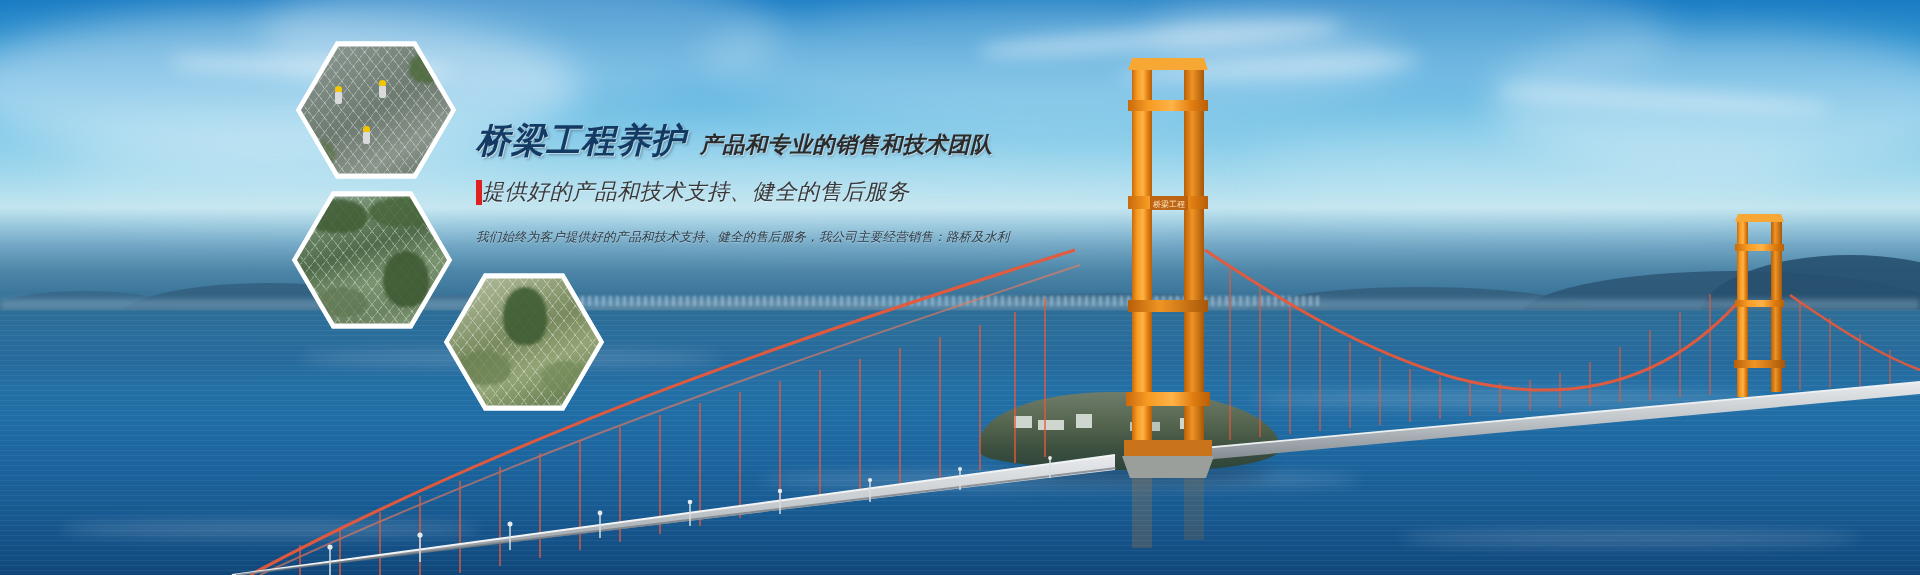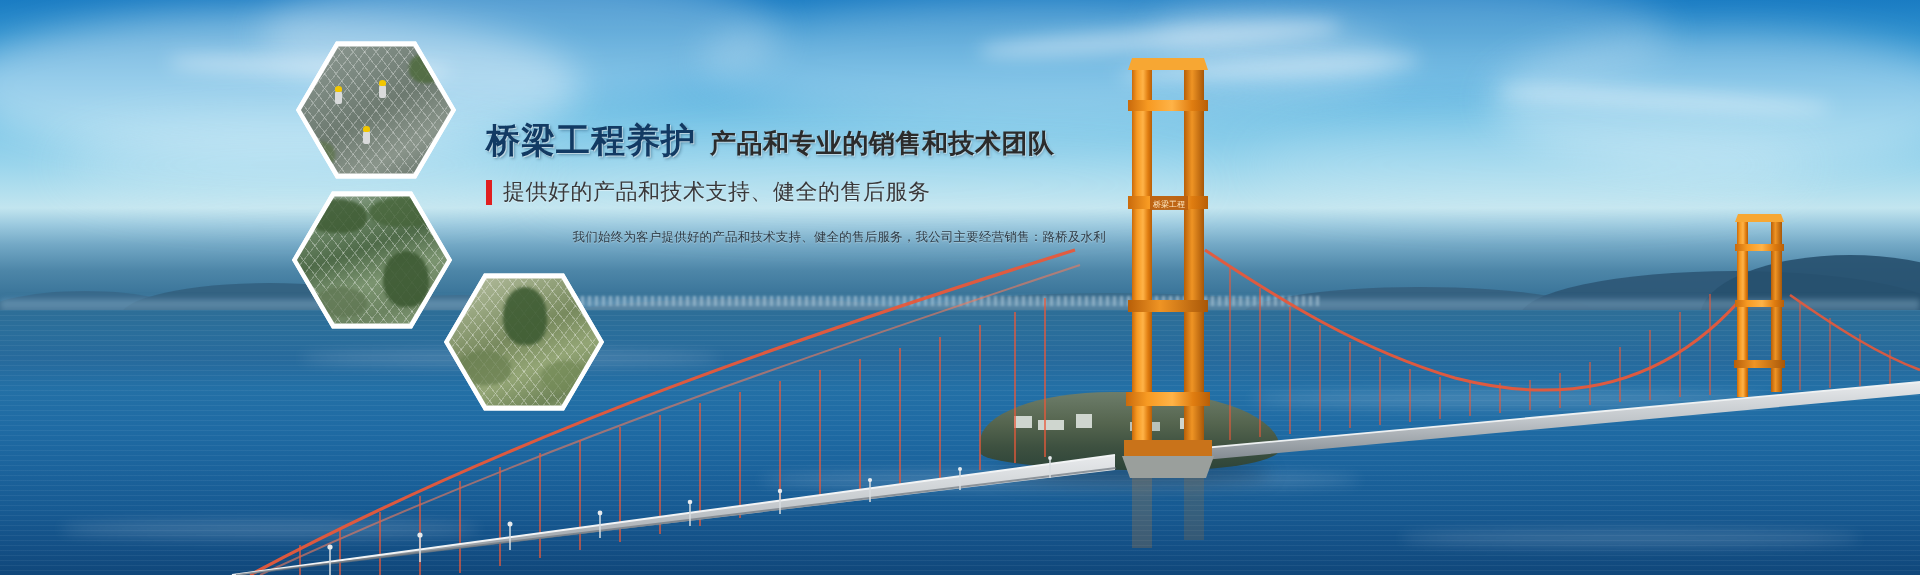--- a/index.html
+++ b/index.html
@@ -86,33 +86,33 @@
     background:repeating-linear-gradient(52deg,rgba(255,255,255,.30) 0 1px,rgba(0,0,0,0) 1px 9px),
                repeating-linear-gradient(-52deg,rgba(255,255,255,.26) 0 1px,rgba(0,0,0,0) 1px 9px);}
   .veg{position:absolute;border-radius:50% 50% 40% 45%;filter:blur(1.5px);}
   .hx1{left:0px;top:0px;}
   .hx2{left:-4px;top:150px;}
   .hx3{left:148px;top:232px;}
   .worker{position:absolute;width:7px;height:13px;background:#d9dadb;border-radius:2px;}
   .worker:after{content:"";position:absolute;left:0;top:-5px;width:7px;height:6px;background:#f2c700;border-radius:50% 50% 30% 30%;}
 
   
-  .copy{position:absolute;left:486px;top:118px;width:620px;}
+  .copy{position:absolute;left:476px;top:118px;width:620px;font-style:italic;}
   .headline{display:flex;align-items:baseline;gap:14px;white-space:nowrap;}
   .h-main{font-size:34px;font-weight:bold;letter-spacing:1px;color:#123a63;
     text-shadow:1px 1px 0 rgba(255,255,255,.55), 2px 2px 3px rgba(10,40,70,.35);}
-  .h-sub{font-size:26px;font-weight:bold;letter-spacing:.5px;color:#2b2b2b;
+  .h-sub{font-size:22px;font-weight:bold;letter-spacing:.5px;color:#2b2b2b;
     text-shadow:1px 1px 0 rgba(255,255,255,.5), 1px 2px 3px rgba(10,40,70,.3);}
-  .subline{display:flex;align-items:center;gap:11px;margin-top:13px;white-space:nowrap;}
+  .subline{display:flex;align-items:center;gap:0;margin-top:13px;white-space:nowrap;}
   .redbar{width:6px;height:25px;background:#e01f1f;flex:0 0 auto;}
   .sub-text{font-size:22px;color:#39393b;letter-spacing:.5px;
     text-shadow:0 1px 1px rgba(255,255,255,.45);}
   .para{margin-top:20px;font-size:12.5px;line-height:21px;color:#2f3b45;
     letter-spacing:.2px;text-shadow:0 1px 1px rgba(255,255,255,.35);}
-  .para div{white-space:nowrap;text-align:right;}
+  .para div{white-space:nowrap;}
 </style>
 </head>
 <body>
 
 <div class="banner">
 
   <div class="sky">
     <div class="cloud c1"></div>
     <div class="cloud c2"></div>
     <div class="cloud c3"></div>

